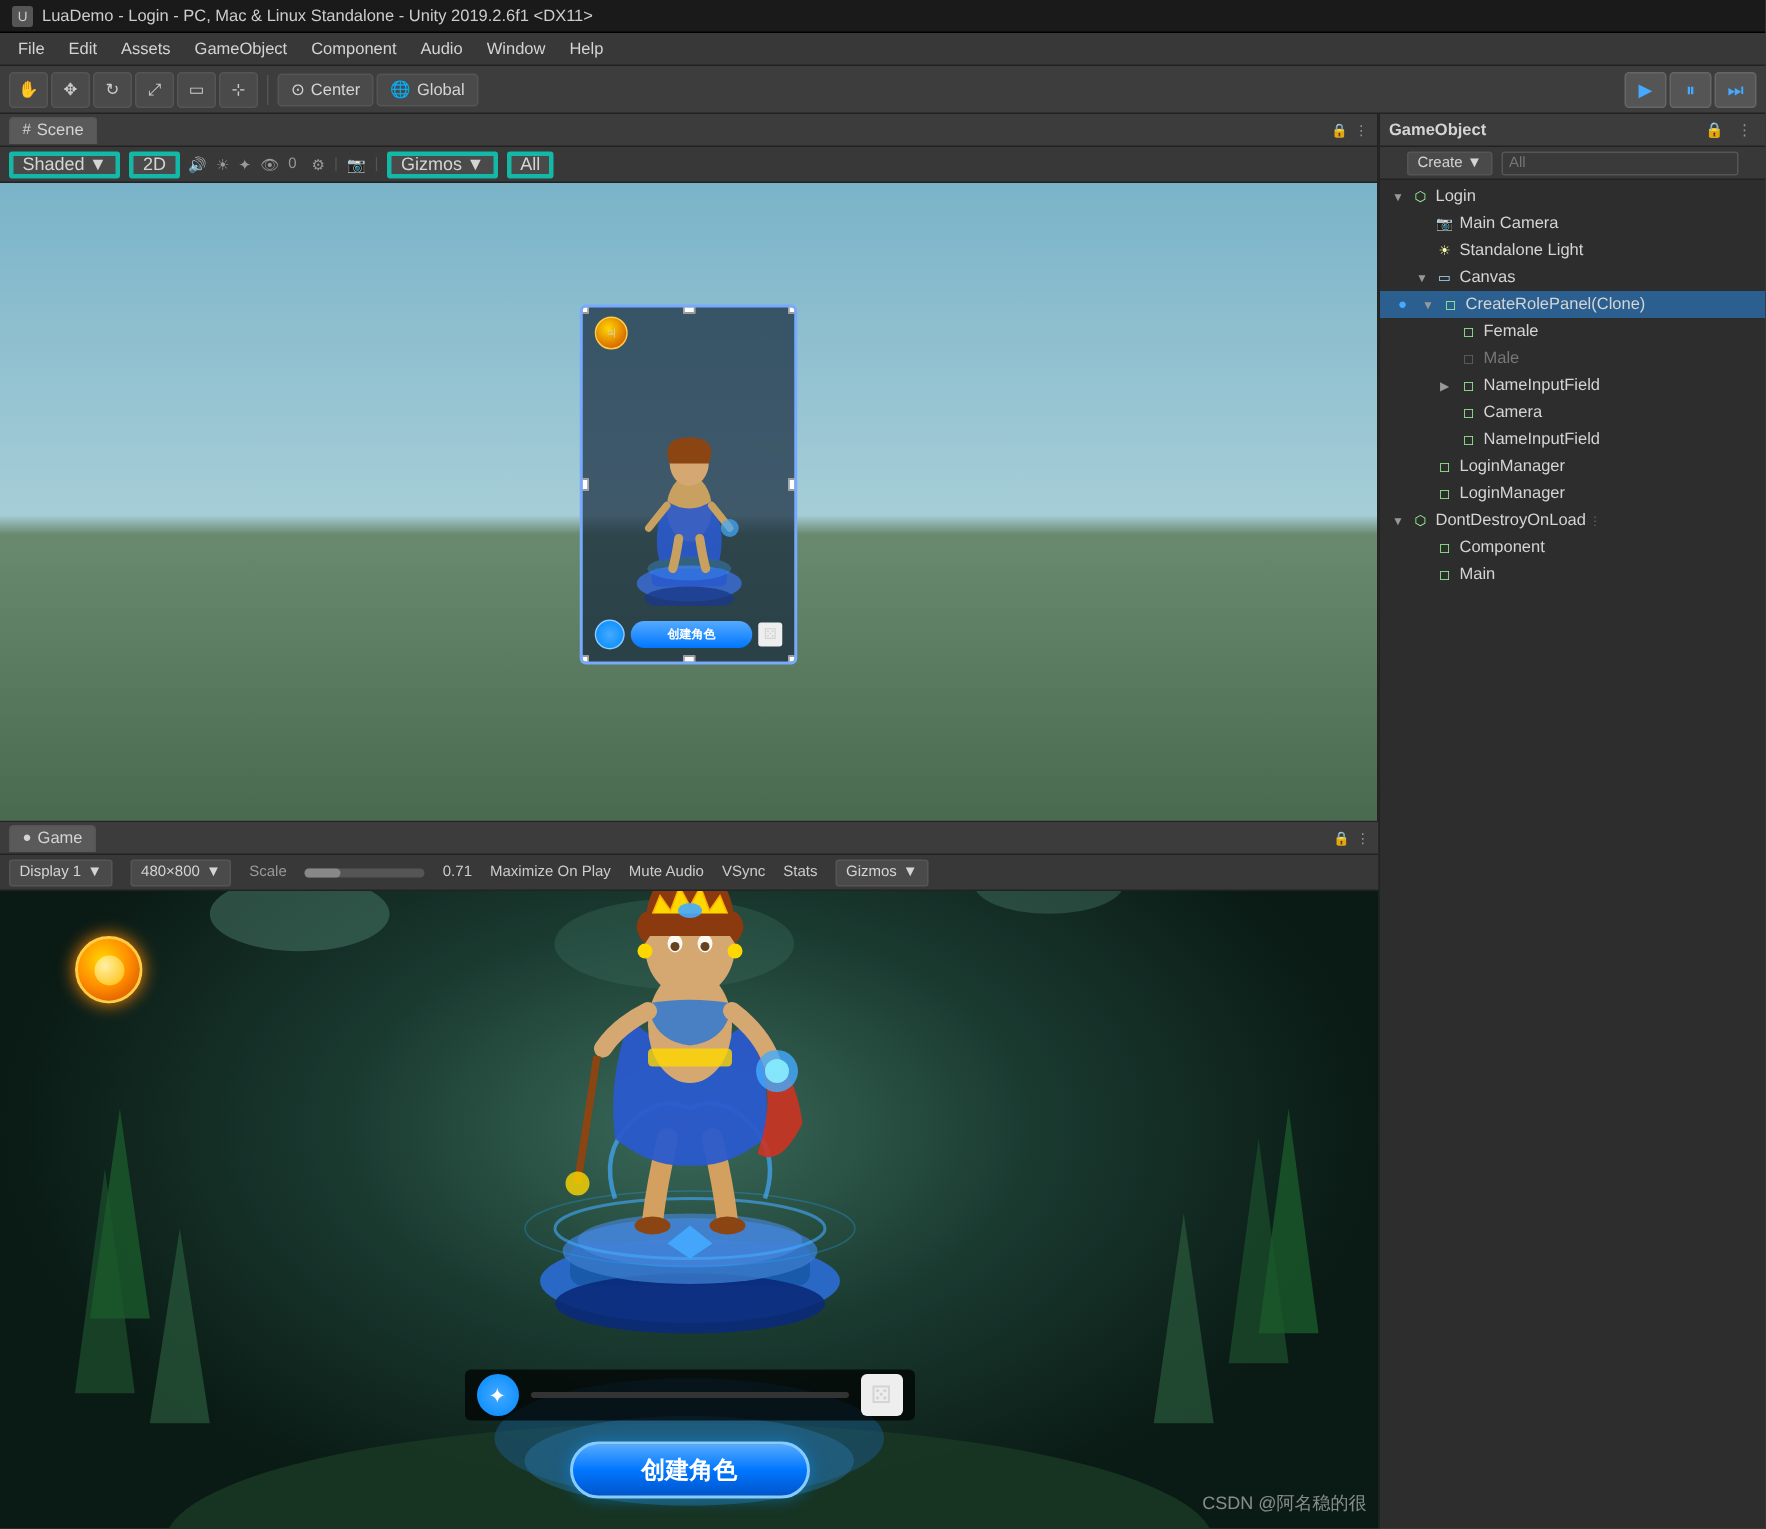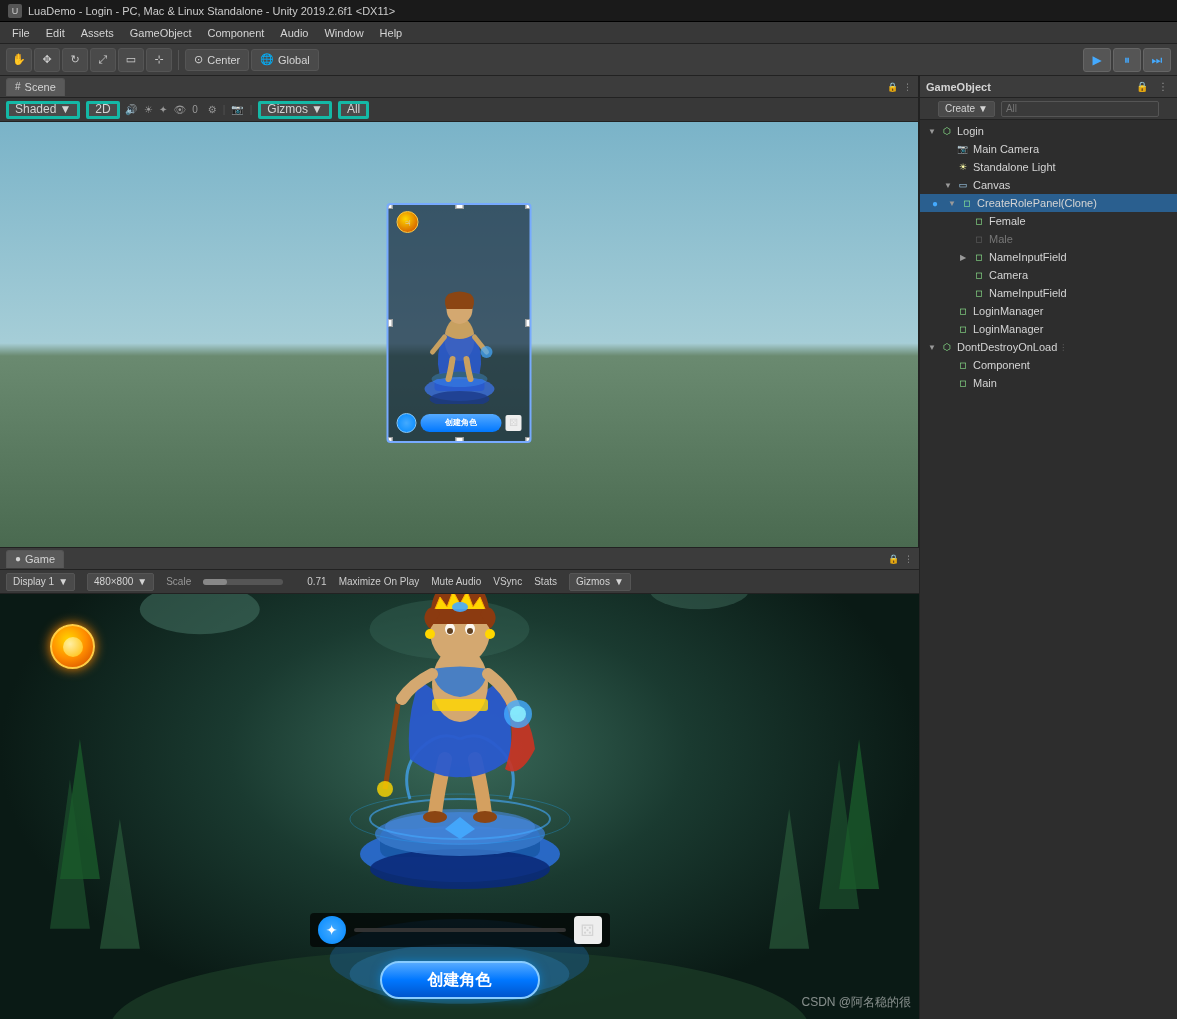--- a/index.html
+++ b/index.html
@@ -704,21 +704,21 @@
           <span>▼</span>
         </div>
         <div class="game-dropdown">
           <span>480×800</span>
           <span>▼</span>
         </div>
         <span style="color:#999;">Scale</span>
         <div style="width:80px; height:6px; background:#555; border-radius:3px; position:relative;">
           <div style="width:30%; height:100%; background:#888; border-radius:3px;"></div>
         </div>
-        <span style="color:#ccc;margin-left:12px;">0.71</span>
+        <span style="color:#ccc;">0.71</span>
         <span style="cursor:pointer; color:#ccc;">Maximize On Play</span>
         <span style="cursor:pointer; color:#ccc;">Mute Audio</span>
         <span style="cursor:pointer; color:#ccc;">VSync</span>
         <span style="cursor:pointer; color:#ccc;">Stats</span>
         <div class="game-dropdown">
           <span>Gizmos</span>
           <span>▼</span>
         </div>
       </div>
 

